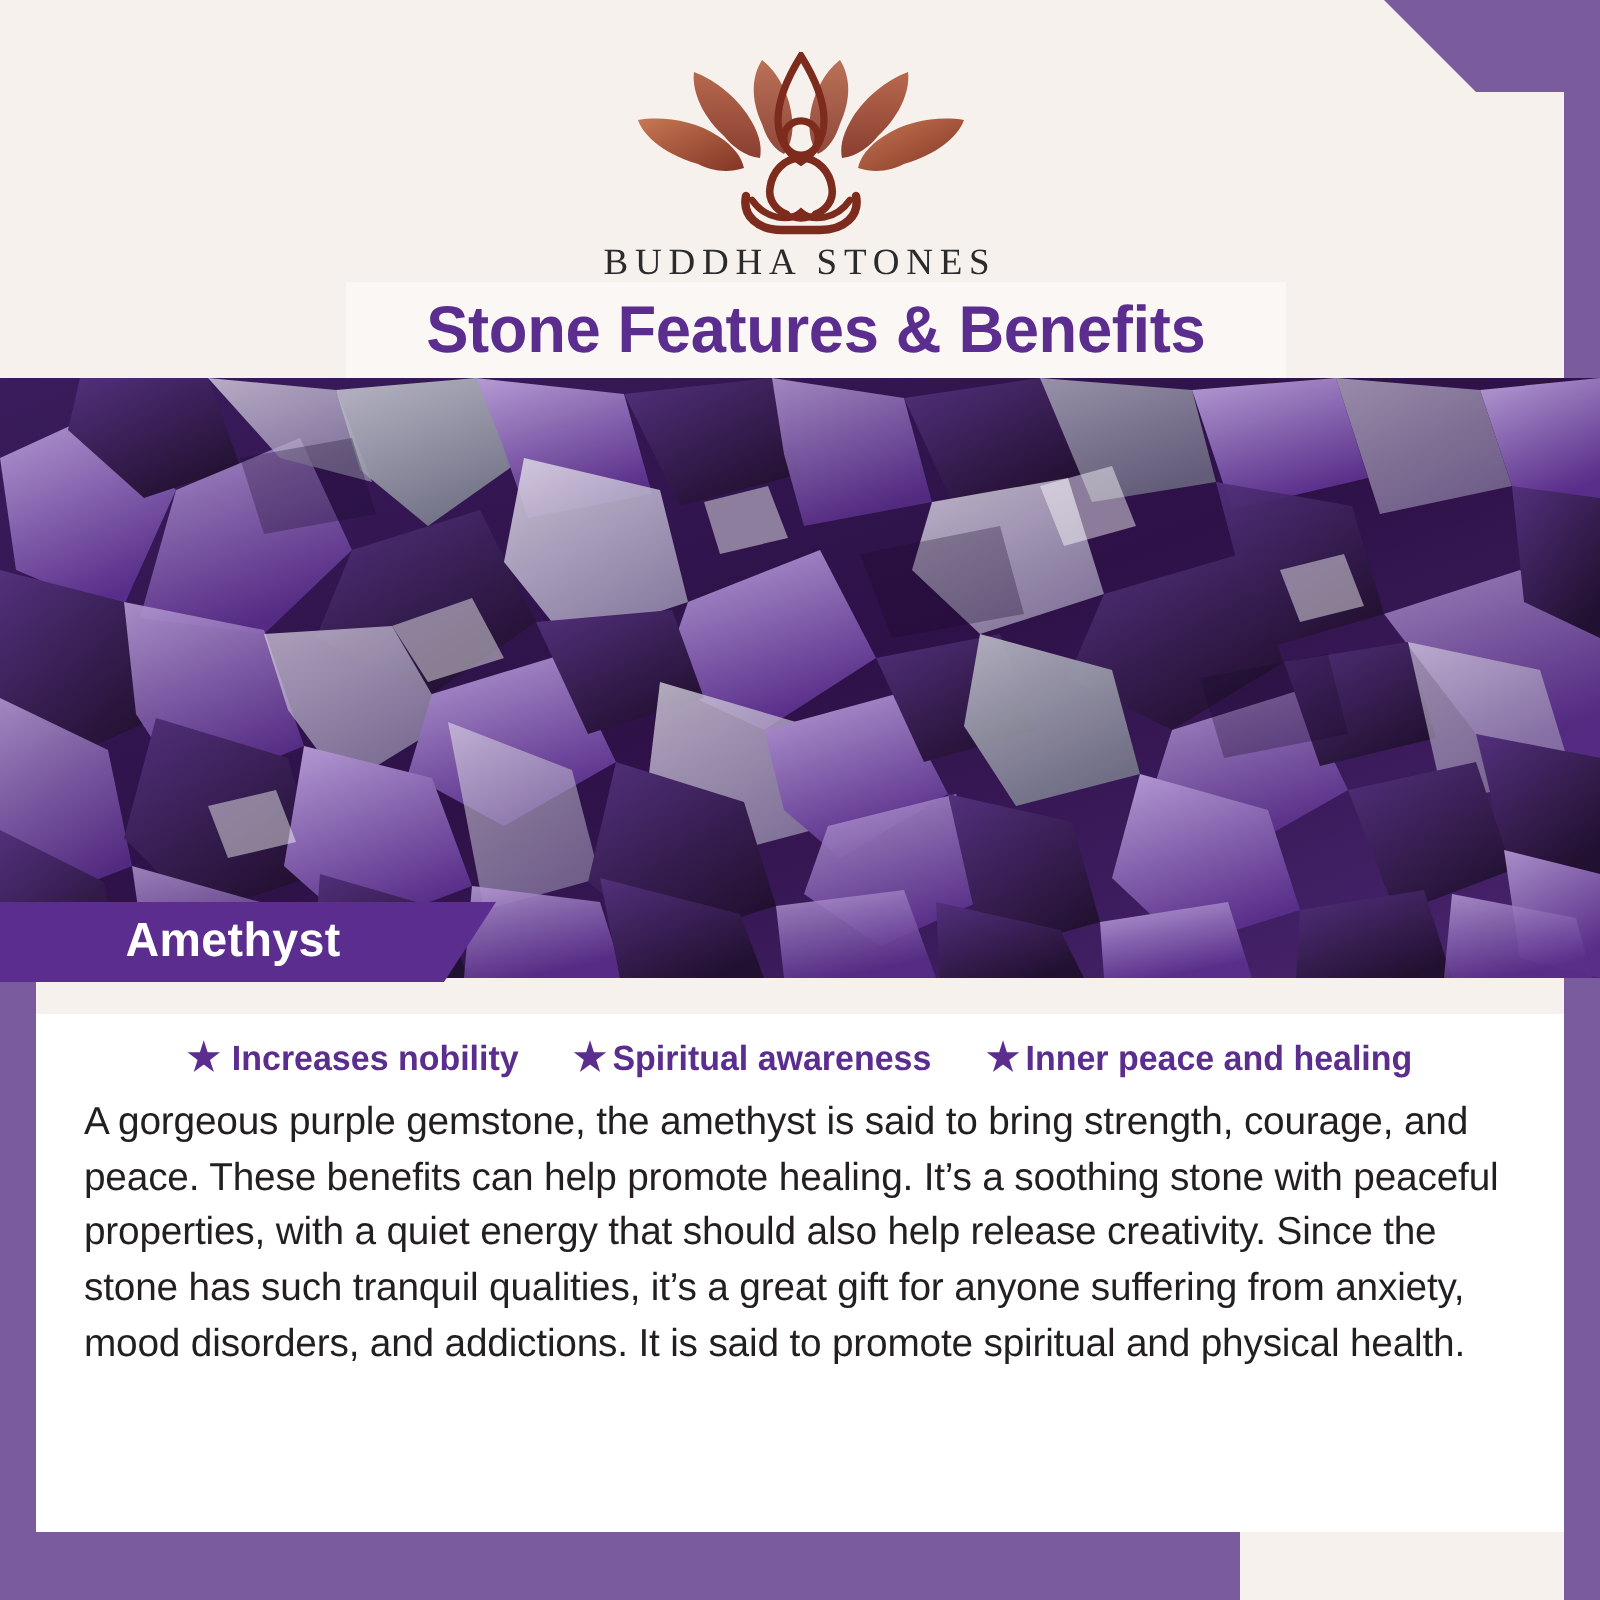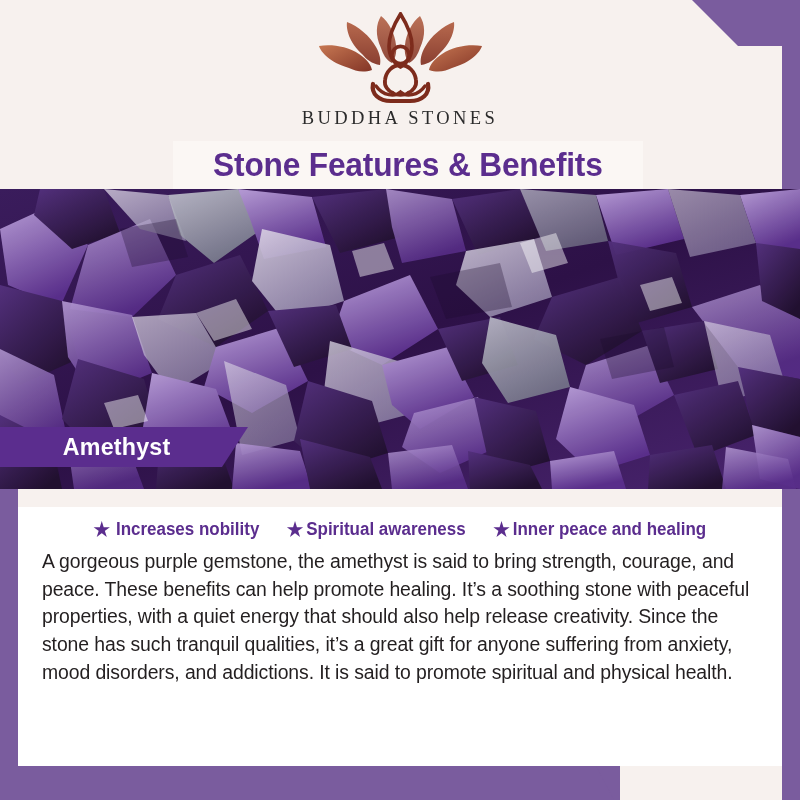--- a/index.html
+++ b/index.html
@@ -34,21 +34,21 @@
   }
   .frame-bottom-tail{
     position:absolute;left:0;bottom:0;width:620px;height:34px;
     background:#7a5c9e;
   }
 
   
   .logo-area{
     position:absolute;left:0;top:0;width:800px;height:150px;
     display:flex;flex-direction:column;align-items:center;justify-content:flex-start;
-    padding-top:12px;box-sizing:border-box;
+    padding-top:26px;box-sizing:border-box;
   }
   .logo-mark{width:175px;height:92px;display:block;}
   .logo-word{
     margin-top:4px;
     font-family:"Liberation Serif", serif;
     font-size:18.5px;letter-spacing:3.4px;color:#2b2b2b;
     font-weight:400;
   }
 
   
@@ -68,21 +68,21 @@
 
   
   .photo{
     position:absolute;left:0;top:189px;width:800px;height:300px;
     overflow:hidden;background:#2a1440;
   }
   .photo svg{display:block;width:800px;height:300px;}
 
   
   .stone-label{
-    position:absolute;left:0;top:427px;height:40px;width:248px;
+    position:absolute;left:0;top:451px;height:40px;width:248px;
     background:#5b2d8e;
     clip-path:polygon(0 0, 248px 0, 222px 40px, 0 40px);
     z-index:5;display:flex;align-items:center;
   }
   .stone-label span{
     color:#ffffff;font-size:24px;font-weight:bold;
     padding-left:62px;letter-spacing:0.2px;
     transform:scaleX(0.97);
   }
 

